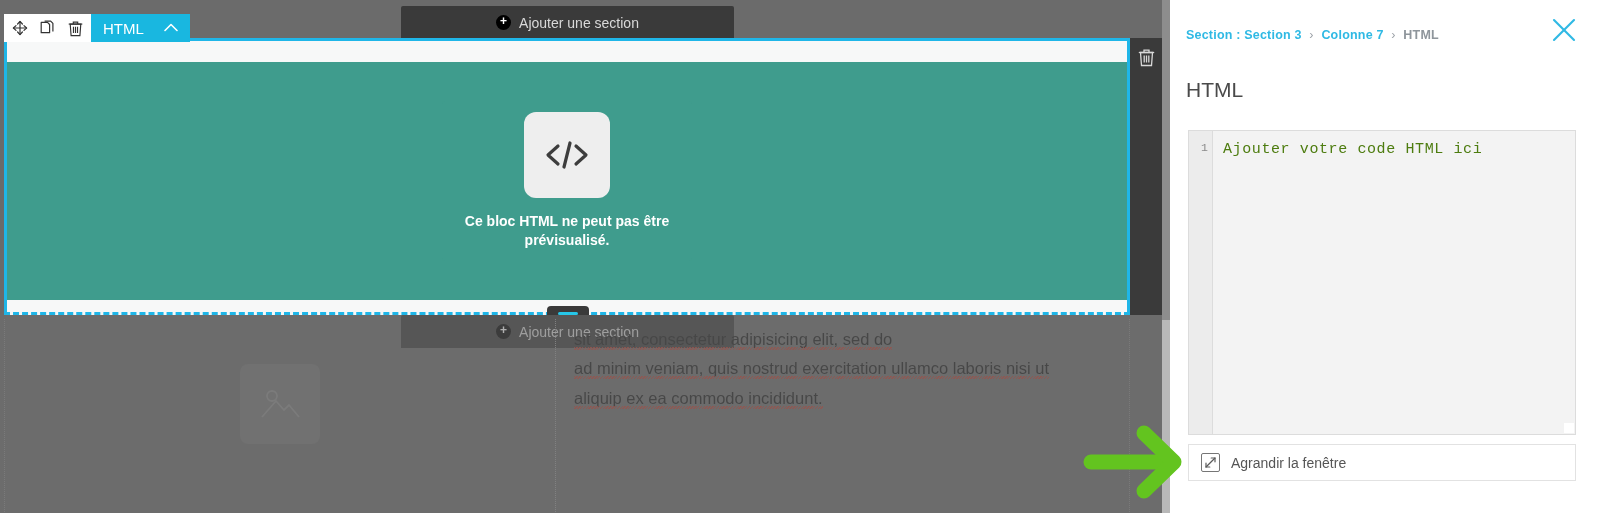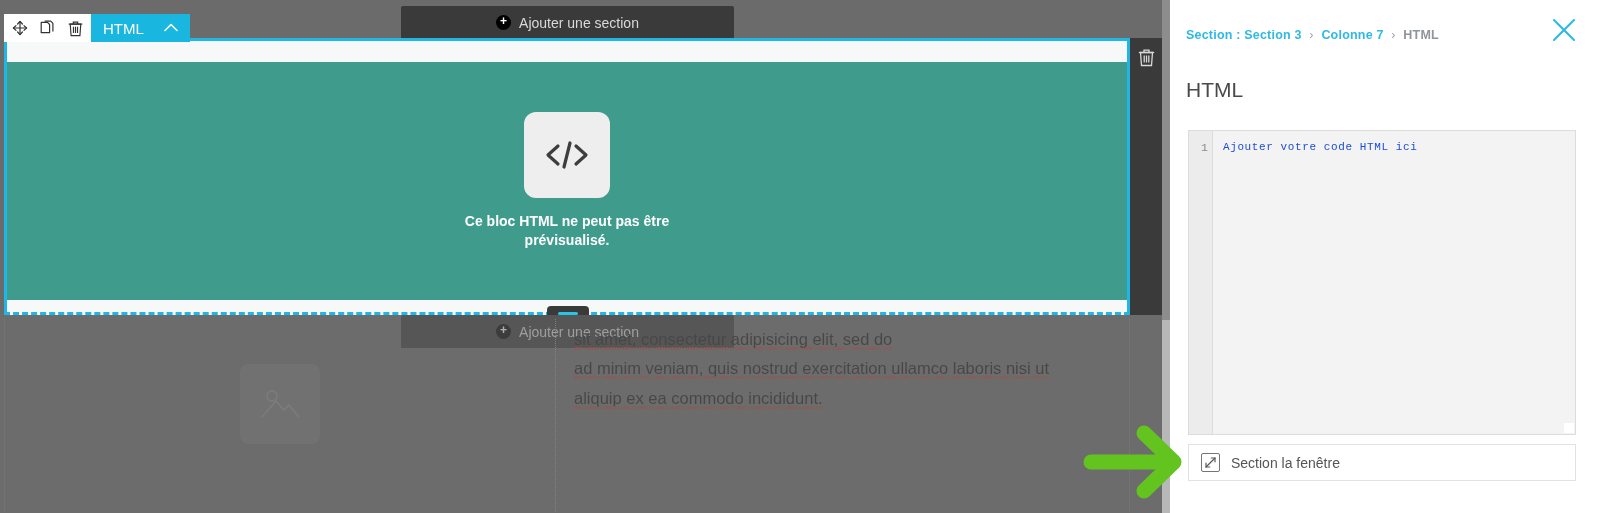--- a/index.html
+++ b/index.html
@@ -165,22 +165,22 @@
     background:#f3f3f3; border:1px solid #dcdcdc;
     display:flex; overflow:hidden;
   }
   #gutter {
     width:24px; background:#ececec; border-right:1px solid #dcdcdc;
     color:#8a8a8a; font-family:"Liberation Mono", monospace; font-size:11.5px;
     text-align:right; padding:10px 4px 0 0;
   }
   #code-area {
     flex:1; padding:10px 0 0 10px;
-    font-family:"Liberation Mono", monospace; font-size:11px;
-    color:#1d4ed8; letter-spacing:.6px;
+    font-family:"Liberation Mono", monospace; font-size:15px;
+    color:#4d7c0f; letter-spacing:.6px;
   }
   #resize-grip {
     position:absolute; right:1px; bottom:1px; width:10px; height:10px;
     background:#ffffff;
   }
   #expand-row {
     position:absolute; left:18px; top:444px; width:388px; height:37px;
     border:1px solid #e2e2e2; background:#fff;
     display:flex; align-items:center; gap:11px; padding:0 12px;
     cursor:pointer;
@@ -348,21 +348,21 @@
   <div id="expand-row">
     <span class="expand-icon">
       <svg width="13" height="13" viewBox="0 0 13 13" aria-hidden="true">
         <g fill="none" stroke="#5a5a5a" stroke-width="1.2" stroke-linecap="round" stroke-linejoin="round">
           <line x1="2" y1="11" x2="11" y2="2"></line>
           <polyline points="7.2,2 11,2 11,5.8"></polyline>
           <polyline points="5.8,11 2,11 2,7.2"></polyline>
         </g>
       </svg>
     </span>
-    <span id="expand-label">Section la fenêtre</span>
+    <span id="expand-label">Agrandir la fenêtre</span>
   </div>
 </div>
 
 <div id="annotation-arrow">
   <svg width="104" height="82" viewBox="0 0 104 82" aria-hidden="true">
     <g fill="none" stroke="#63c41f" stroke-width="15" stroke-linecap="round" stroke-linejoin="round">
       <line x1="9" y1="41" x2="86" y2="41"></line>
       <polyline points="62,12 92,41 62,70"></polyline>
     </g>
   </svg>

